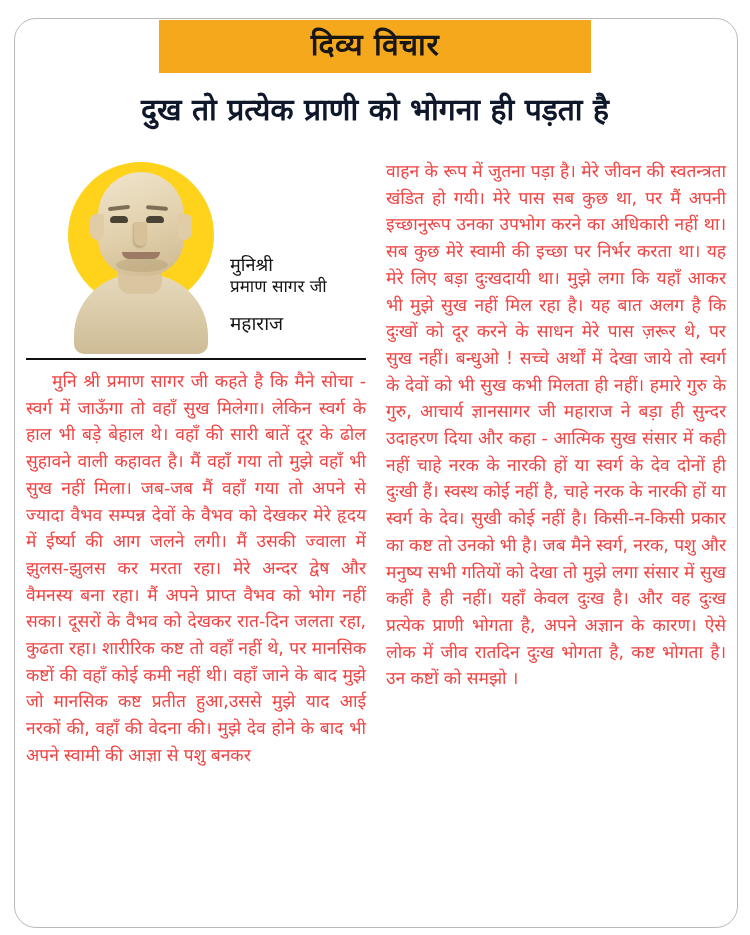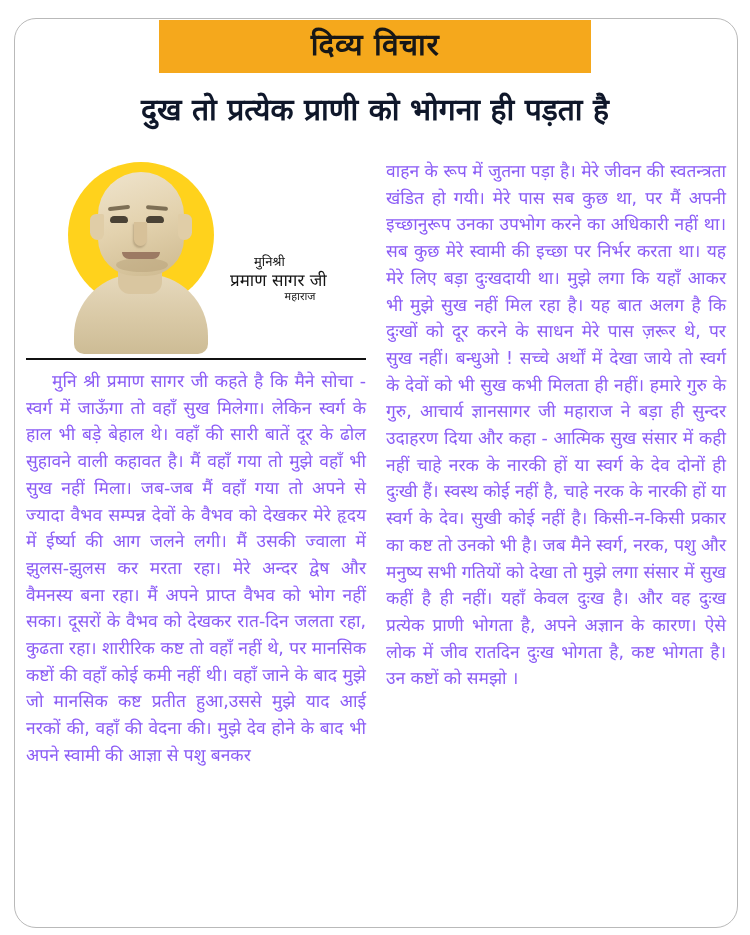--- a/index.html
+++ b/index.html
@@ -178,38 +178,38 @@
 
   #caption {
     position: absolute;
     left: 204px;
     top: 96px;
     width: 140px;
     font-family: "DejaVu Sans", "Liberation Sans", sans-serif;
     color: #141414;
     line-height: 1.18;
   }
-  #caption-1 { font-size: 13px; margin-left: 24px; }
+  #caption-1 { font-size: 18px; }
   #caption-2 { font-size: 17px; font-weight: normal; margin-top: 1px; }
-  #caption-3 { font-size: 11px; margin-top: 1px; text-align: center; }
+  #caption-3 { font-size: 19px; margin-top: 16px; }
 
   #rule {
     position: absolute;
     left: 0px;
     top: 200px;
     width: 340px;
     height: 0;
     border-top: 2.2px solid #111111;
   }
 
   .body-text {
     font-family: "DejaVu Sans", "Liberation Sans", sans-serif;
     font-size: 17.4px;
     line-height: 26.7px;
-    color: #8b5cf6;
+    color: #ef4444;
     text-align: justify;
     text-justify: inter-word;
     word-spacing: -0.3px;
   }
   #text-left {
     position: absolute;
     left: 0px;
     top: 210px;
     width: 340px;
     text-indent: 26px;

